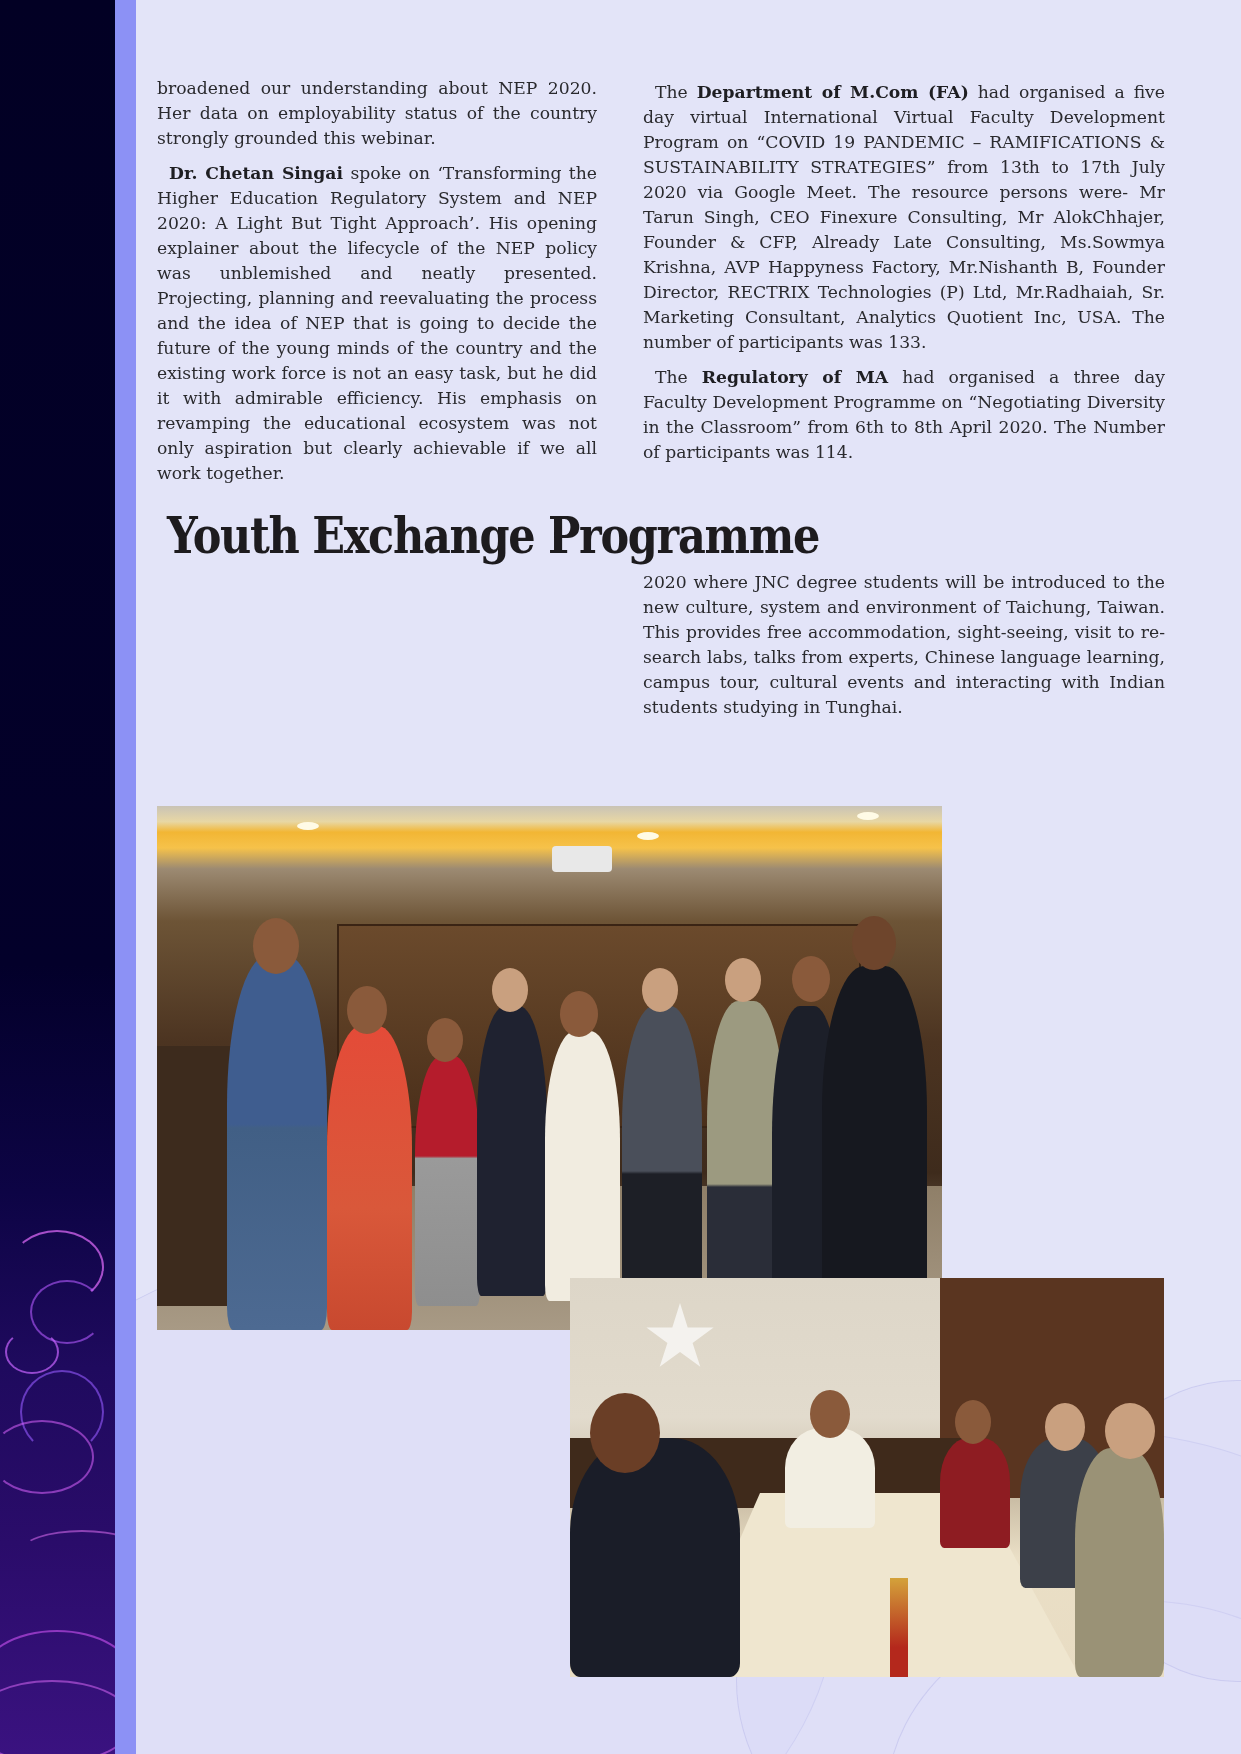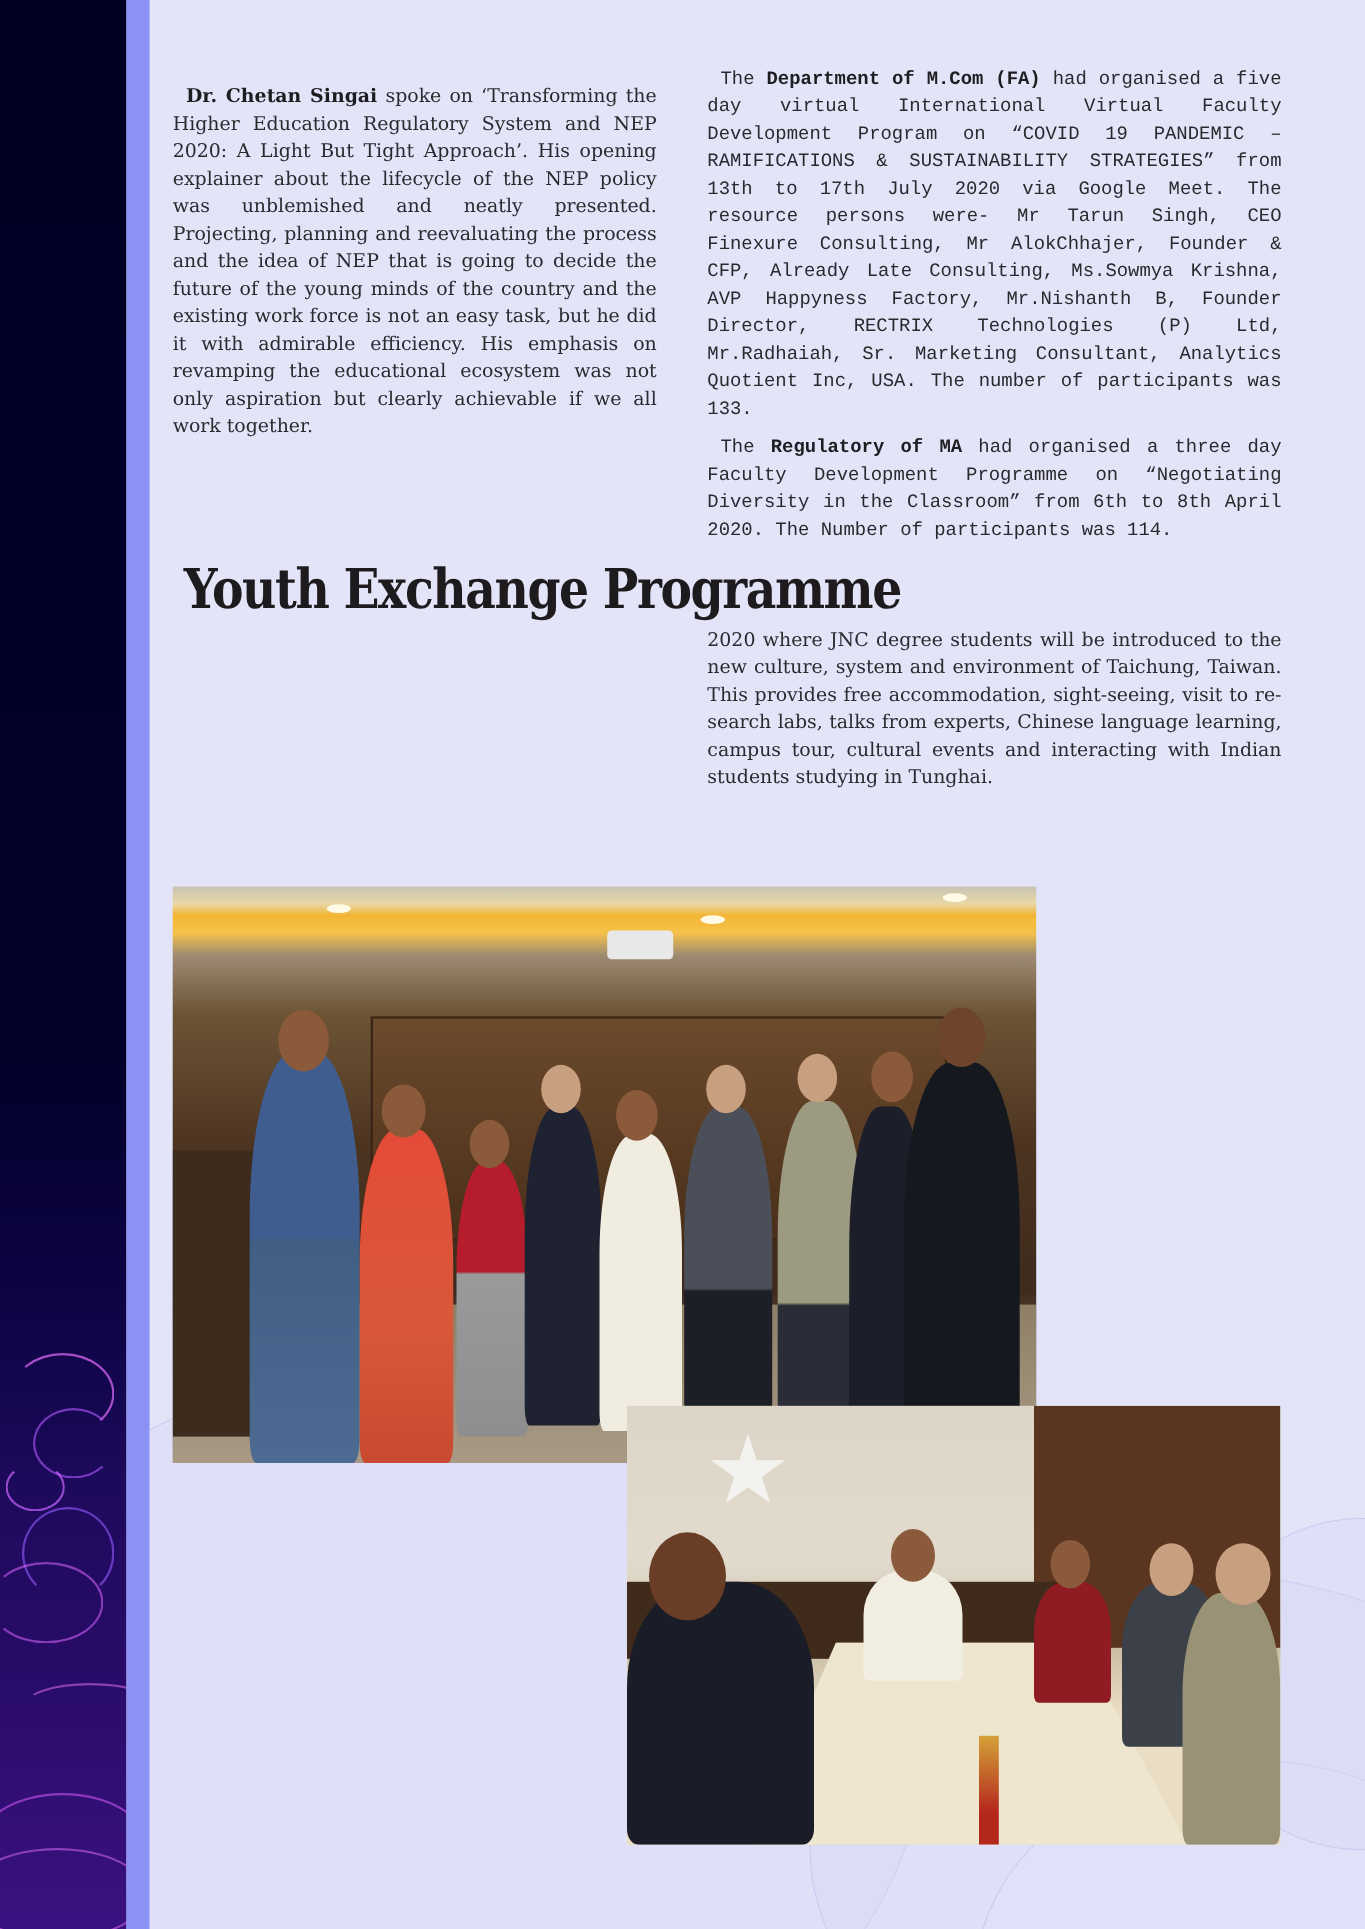--- a/index.html
+++ b/index.html
@@ -32,21 +32,21 @@
     background: rgba(215,215,245,0.35);
   }
   .col {
     position: absolute; font-size: 17.2px; line-height: 25px; text-align: justify;
     hyphens: manual;
   }
   .col p { margin: 0 0 10px 0; text-indent: 12px; }
   .col p.noindent { text-indent: 0; }
   .col b { font-weight: bold; color: #1e1e22; }
   .col-left-top { left: 157px; top: 76px; width: 440px; }
-  .col-right-top { left: 643px; top: 60px; width: 522px; font-family: Liberation Mono, monospace; }
+  .col-right-top { left: 643px; top: 80px; width: 522px; }
   .col-left-bottom { left: 157px; top: 600px; width: 440px; }
   .col-right-bottom { left: 643px; top: 570px; width: 522px; }
   .heading {
     position: absolute; left: 167px; top: 506px; margin: 0;
     font-family: "DejaVu Serif", serif; font-weight: bold;
     font-size: 50px; letter-spacing: -1.5px; color: #1d1b1e;
     transform: scaleX(0.86); transform-origin: left center;
     white-space: nowrap;
   }
   .photo {
@@ -84,20 +84,21 @@
 <div class="sidebar-stripe"></div>
 
 <div class="bg-waves">
   <div class="wave" style="left:-200px;top:60px;width:900px;height:700px;"></div>
   <div class="wave" style="left:600px;top:250px;width:700px;height:500px;"></div>
   <div class="wave" style="left:750px;top:420px;width:500px;height:400px;background:rgba(225,225,250,0.5);"></div>
   <div class="wave" style="left:950px;top:200px;width:300px;height:300px;"></div>
 </div>
 
 <div class="col col-left-top">
+  <p class="noindent"><span>broadened our understanding about NEP 2020. Her data on employability status of the country strongly grounded this webinar.</span></p>
   <p><b>Dr. Chetan Singai</b><span> spoke on ‘Transforming the Higher Education Regulatory System and NEP 2020: A Light But Tight Approach’. His opening ex­plainer about the lifecycle of the NEP policy was unblemished and neatly presented. Projecting, planning and reevaluating the process and the idea of NEP that is going to decide the future of the young minds of the country and the existing work force is not an easy task, but he did it with admi­rable efficiency. His emphasis on revamping the educational ecosystem was not only aspiration but clearly achievable if we all work together.</span></p>
 </div>
 
 <div class="col col-right-top">
   <p><span>The </span><b>Department of M.Com (FA)</b><span> had organised a five day virtual International Virtual Faculty Development Program on “COVID 19 PANDEMIC – RAMIFICATIONS &amp; SUSTAIN­ABILITY STRATEGIES” from 13th to 17th July 2020 via Goo­gle Meet. The resource persons were- Mr Tarun Singh, CEO Finexure Consulting, Mr AlokChhajer, Founder &amp; CFP, Al­ready Late Consulting,    Ms.Sowmya Krishna, AVP Hap­pyness Factory, Mr.Nishanth B, Founder Director, RECTRIX Technologies (P) Ltd, Mr.Radhaiah, Sr. Marketing Consultant, Analytics Quotient Inc, USA. The number of participants was 133.</span></p>
   <p><span>The </span><b>Regulatory of MA</b><span> had organised a three day Faculty Development Programme on “Negotiating Diversity in the Classroom” from 6th to 8th April 2020. The Number of partic­ipants was 114.</span></p>
 </div>
 
 <h1 class="heading">Youth Exchange Programme</h1>
 

